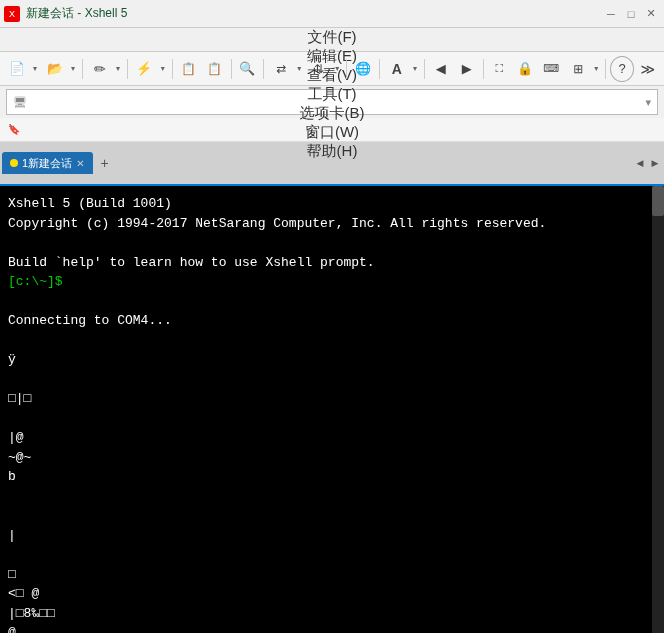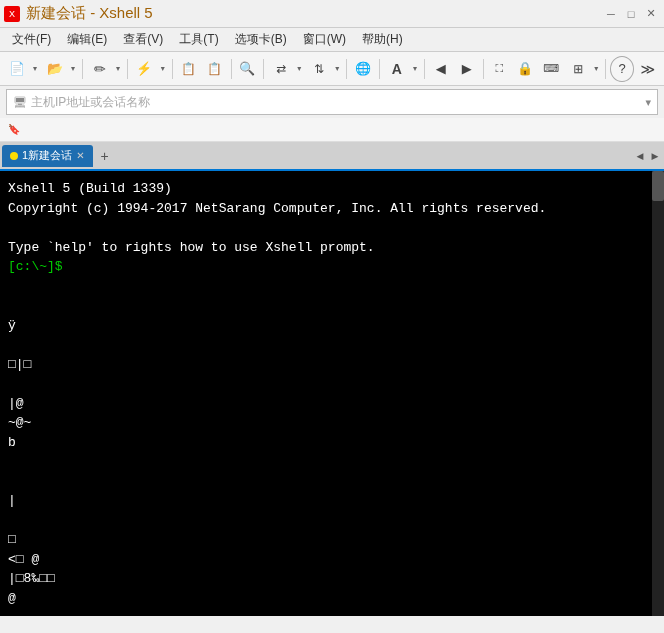--- a/index.html
+++ b/index.html
@@ -51,22 +51,23 @@
     }
 
     
     #menu-bar {
       display: flex;
       align-items: center;
       height: 24px;
       background: #f0f0f0;
       border-bottom: 1px solid #ccc;
       padding: 0 4px;
-      font-size: 12px;
+      font-size: 15px;
       color: #333;
+      flex-direction: column;
     }
     .menu-item {
       padding: 0 8px;
       height: 100%;
       display: flex; align-items: center;
       cursor: pointer;
     }
 
     
     #toolbar {
@@ -120,21 +121,21 @@
       padding: 0 8px;
       font-size: 11px;
       color: #888;
     }
     #info-bar-icon { margin-right: 4px; font-size: 10px; }
 
     
     #tab-bar {
       display: flex;
       align-items: center;
-      height: 29px;
+      height: 44px;
       background: #d0d0d0;
       border-bottom: 2px solid #0078d4;
       padding: 0 2px;
     }
     .tab {
       display: flex; align-items: center;
       height: 22px;
       padding: 0 8px;
       font-size: 11px;
       background: #1e6db0;
@@ -193,21 +194,21 @@
     }
   </style>
 </head>
 <body>
 
 <div id="title-bar">
   <div id="title-left">
     <div id="title-icon">
       <span>X</span>
     </div>
-    <span style="font-size:15px;color:#a16207;">新建会话 - Xshell 5</span>
+    <span style="font-size:12px;color:#14532d;">新建会话 - Xshell 5</span>
   </div>
   <div id="title-controls">
     <button class="title-btn">─</button>
     <button class="title-btn">□</button>
     <button class="title-btn close">✕</button>
   </div>
 </div>
 
 <div id="menu-bar">
   <div class="menu-item">
@@ -285,21 +286,20 @@
     <button class="tb-btn" style="font-size:12px;">⊞</button>
     <div class="tb-btn-arrow">▾</div>
   </div>
   <div class="tb-sep"></div>
   <button class="tb-btn" style="border:1px solid #aaa;border-radius:50%;">?</button>
   <button class="tb-btn" style="font-size:14px;">≫</button>
 </div>
 
 <div id="address-bar">
   <span id="address-bar-icon">🖥</span>
-  <span style="color:#aaa;font-size:12px;">主机IP地址或会话名称</span>
   <span style="margin-left:auto;font-size:11px;color:#888;">▾</span>
 </div>
 
 <div id="info-bar">
   <span id="info-bar-icon">🔖</span>
 </div>
 
 <div id="tab-bar">
   <div class="tab">
     <div class="tab-bullet"></div>
@@ -309,26 +309,27 @@
   <div class="tab-add">
     <span>+</span>
   </div>
   <div class="tab-nav">
     <div class="tab-nav-btn">◀</div>
     <div class="tab-nav-btn">▶</div>
   </div>
 </div>
 
 <div id="terminal">
-  <div class="term-white"><span>Xshell 5 (Build 1339)</span></div>
+  <div class="term-white"><span>Xshell 5 (Build 1001)</span></div>
   <div class="term-white"><span>Copyright (c) 1994-2017 NetSarang Computer, Inc. All rights reserved.</span></div>
   <div class="term-white">&nbsp;</div>
-  <div class="term-white"><span>Type `help' to rights how to use Xshell prompt.</span></div>
+  <div class="term-white"><span>Build `help' to learn how to use Xshell prompt.</span></div>
   <div class="term-green"><span>[c:\~]$</span></div>
   <div class="term-white">&nbsp;</div>
+  <div class="term-white"><span>Connecting to COM4...</span></div>
   <div class="term-white">&nbsp;</div>
   <div class="term-white"><span>ÿ</span></div>
   <div class="term-white">&nbsp;</div>
   <div class="term-white"><span>□|□</span></div>
   <div class="term-white">&nbsp;</div>
   <div class="term-white"><span>|@</span></div>
   <div class="term-white"><span>  ~@~</span></div>
   <div class="term-white"><span>  b</span></div>
   <div class="term-white">&nbsp;</div>
   <div class="term-white">&nbsp;</div>

